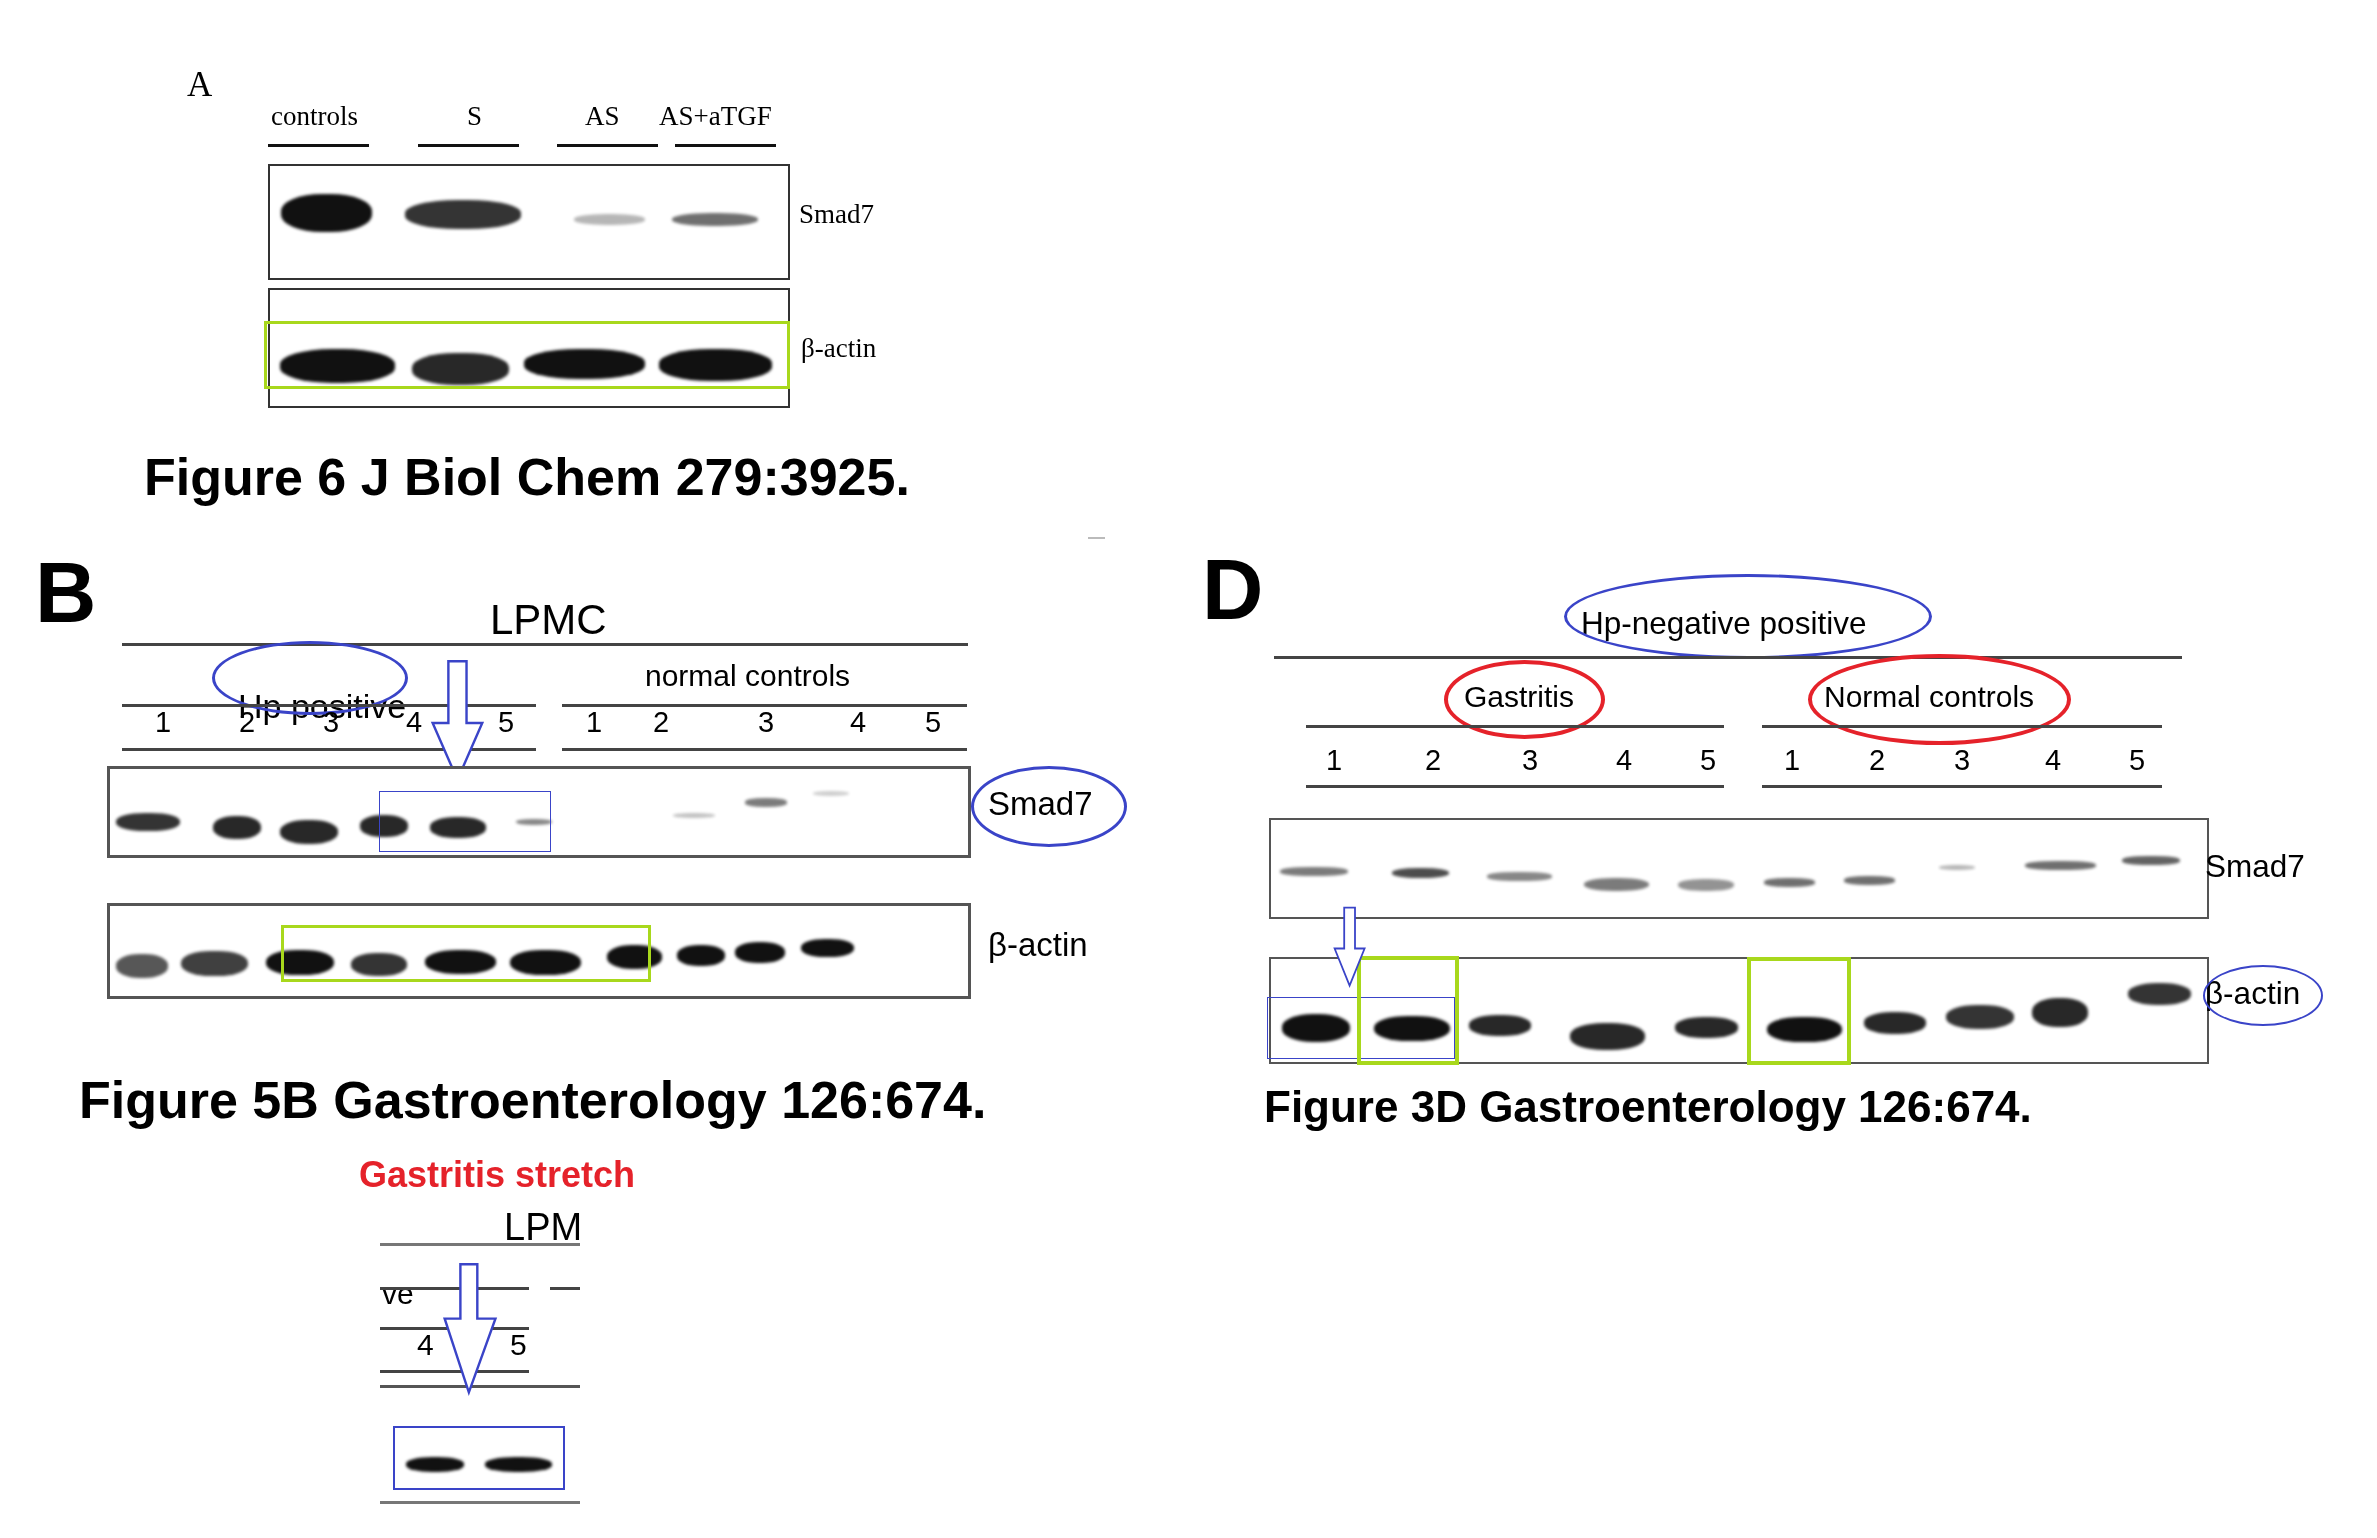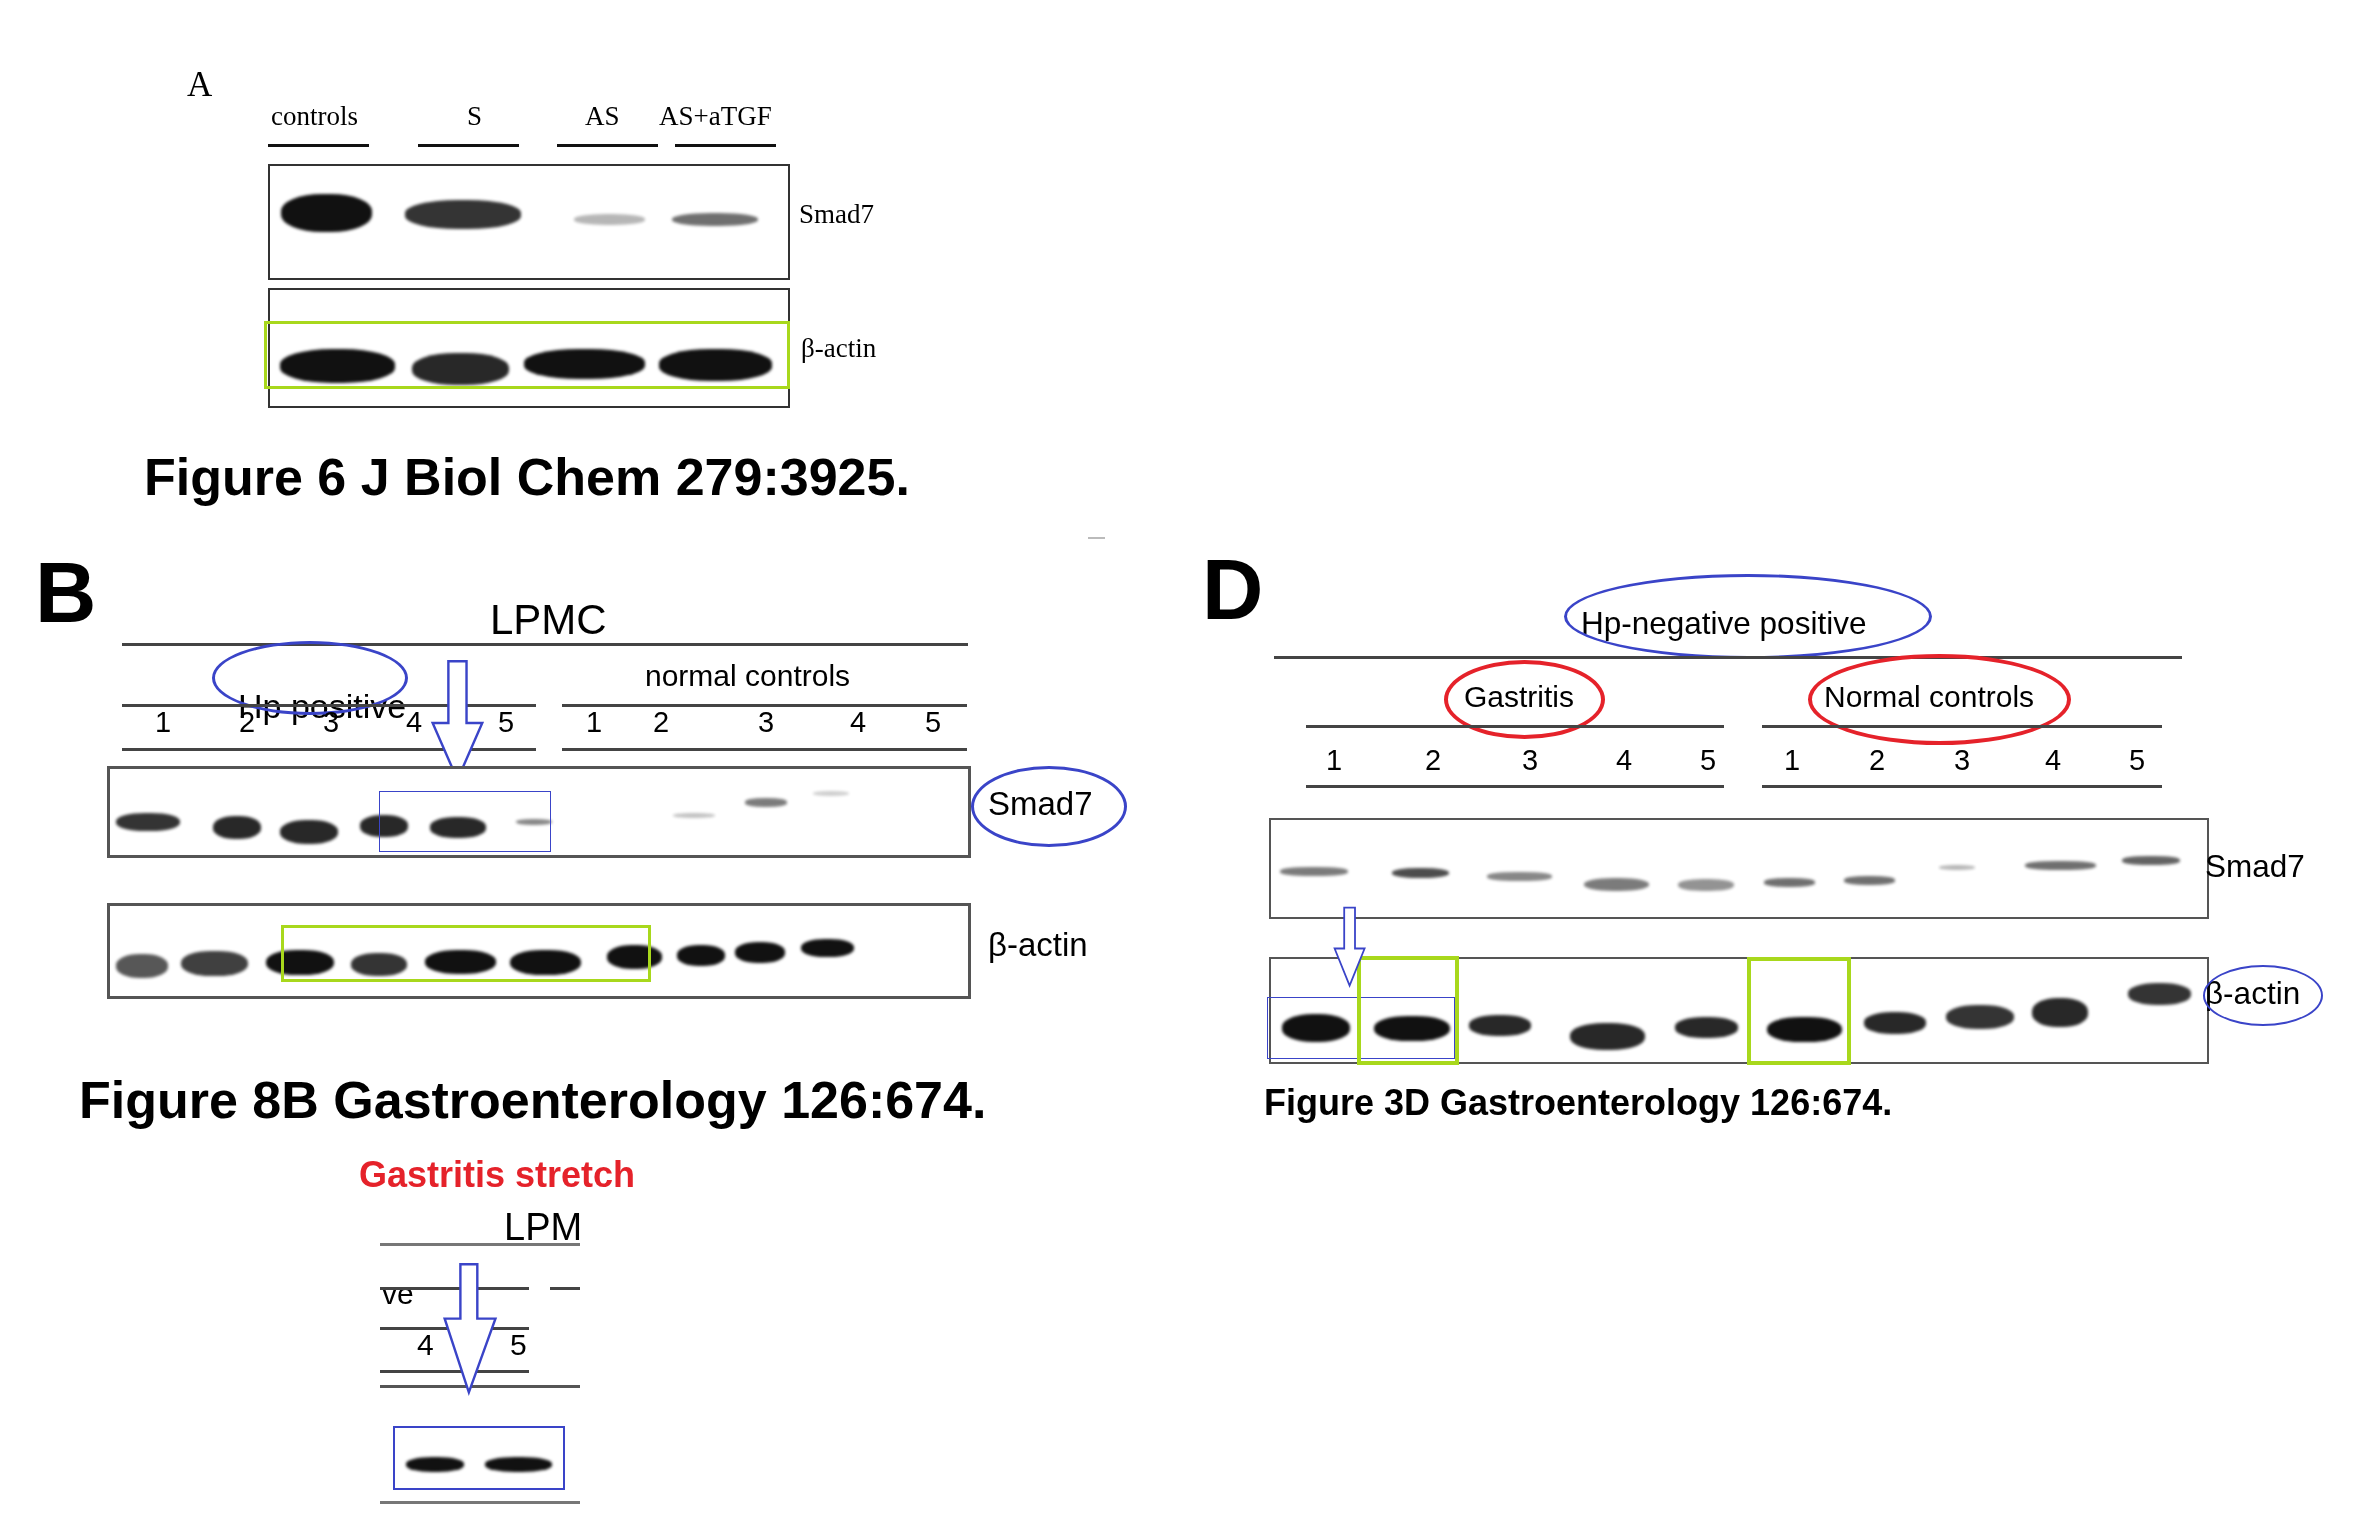--- a/index.html
+++ b/index.html
@@ -108,21 +108,21 @@
     <div class="band" style="left:315px;top:44px;width:71px;height:24px;"></div>
     <div class="band" style="left:400px;top:44px;width:71px;height:25.4px;"></div>
     <div class="band" style="left:497px;top:39px;width:55px;height:24px;"></div>
     <div class="band" style="left:567px;top:39px;width:48px;height:20.6px;"></div>
     <div class="band" style="left:625px;top:36px;width:50px;height:20.6px;"></div>
     <div class="band" style="left:691px;top:33px;width:53px;height:18px;"></div>
   </div>
   <div class="gbox" style="left:281px;top:925px;width:370px;height:57px;"></div>
   <div class="abs" style="left:988px;top:926px;font-size:33px;">β-actin</div>
 
-  <div class="cap" style="left:79px;top:1070px;font-size:52px;">Figure 8B Gastroenterology 126:674.</div>
+  <div class="cap" style="left:79px;top:1070px;font-size:52px;">Figure 5B Gastroenterology 126:674.</div>
 </div>
 
 <div>
   <div class="abs" style="left:359px;top:1154px;font-size:36px;font-weight:bold;color:#e5222a;">Gastritis stretch</div>
   <div class="abs" style="left:504px;top:1206px;font-size:38px;">LPM</div>
   <div class="hline" style="left:380px;top:1243px;width:200px;background:#777;"></div>
   <div class="abs" style="left:382px;top:1277px;font-size:30px;">ve</div>
   <div class="hline" style="left:380px;top:1287px;width:149px;"></div>
   <div class="hline" style="left:550px;top:1287px;width:30px;"></div>
   <div class="abs" style="left:417px;top:1328px;font-size:30px;">4</div>
@@ -200,17 +200,17 @@
   <div class="gbox" style="left:1357px;top:956px;width:102px;height:109px;border-width:4.8px;"></div>
   <div class="gbox" style="left:1747px;top:957px;width:104px;height:108px;border-width:4.8px;"></div>
 
   <svg class="arrow" style="left:1331px;top:906px;" width="42" height="85" viewBox="0 0 70 140">
     <polygon points="22,2 40,2 40,70 56,70 31,132 6,70 22,70" fill="#fff" stroke="#3a44c8" stroke-width="3"></polygon>
   </svg>
 
   <div class="abs" style="left:2205px;top:975px;font-size:31.5px;">β-actin</div>
   <div class="bell" style="left:2203px;top:965px;width:120px;height:61px;border-width:2.4px;"></div>
 
-  <div class="cap" style="left:1264px;top:1082px;font-size:36px;">Figure 3D Gastroenterology 126:674.</div>
+  <div class="cap" style="left:1264px;top:1082px;font-size:44px;">Figure 3D Gastroenterology 126:674.</div>
 </div>
 
 <div class="abs" style="left:1088px;top:537px;width:17px;height:2.4px;background:#bbb;"></div>
 
 
 </body></html>

